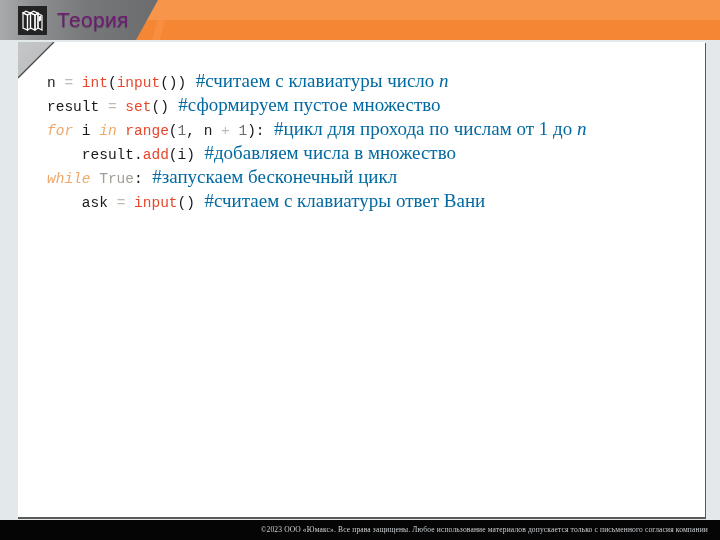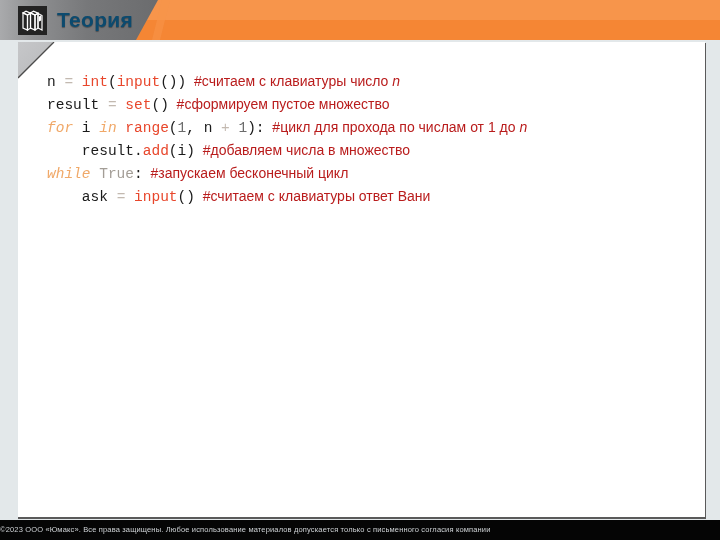--- a/index.html
+++ b/index.html
@@ -52,22 +52,22 @@
     width: 18px;
     height: 40px;
     background: #f7954b;
     clip-path: polygon(10px 0, 18px 0, 8px 40px, 0 40px);
     opacity: 0.55;
   }
   .header-title {
     position: absolute;
     left: 57px; top: 6px;
     font-size: 21px;
-    font-weight: bold;
-    color: #0c4a6e;
+    font-weight: normal;
+    color: #701a75;
     letter-spacing: 0.3px;
     text-shadow: 0 1px 1px rgba(0,0,0,0.35);
     line-height: 28px;
   }
 
   
   .book-icon {
     position: absolute;
     left: 18px; top: 6px;
     width: 29px;
@@ -139,46 +139,47 @@
     color: #1a1a1a;
   }
   .code .line { white-space: pre; }
   .tok-kw      { color: #f0a868; font-style: italic; }   
   .tok-builtin { color: #e8462b; }   
   .tok-op      { color: #c3b9b0; }   
   .tok-num     { color: #6b6b6b; }   
   .tok-const   { color: #a39d96; }   
   .tok-plain   { color: #1a1a1a; }
   .comment {
-    font-family: Liberation Sans, sans-serif;
-    font-size: 14px;
-    color: #b91c1c;
+    font-family: Liberation Serif, serif;
+    font-size: 19px;
+    color: #0369a1;
     white-space: pre;
   }
   .comment i { font-style: italic; }
 
   
   .footer {
     position: absolute;
     left: 0; top: 520px;
     width: 720px;
     height: 20px;
     background: #050505;
   }
   .footer-text {
     position: absolute;
     left: 0; top: 0;
     width: 708px;
     height: 20px;
     line-height: 20px;
-    text-align: left;
+    text-align: right;
     font-size: 7.5px;
     color: #cfd3d6;
     letter-spacing: 0.15px;
     white-space: nowrap;
+    font-family: Liberation Serif, serif;
   }
 </style>
 </head>
 <body>
 
 <div class="header">
   <div class="header-orange-top"></div>
   <div class="header-orange-bottom"></div>
   <div class="header-grey"></div>
   <div class="header-grey-sliver"></div>

